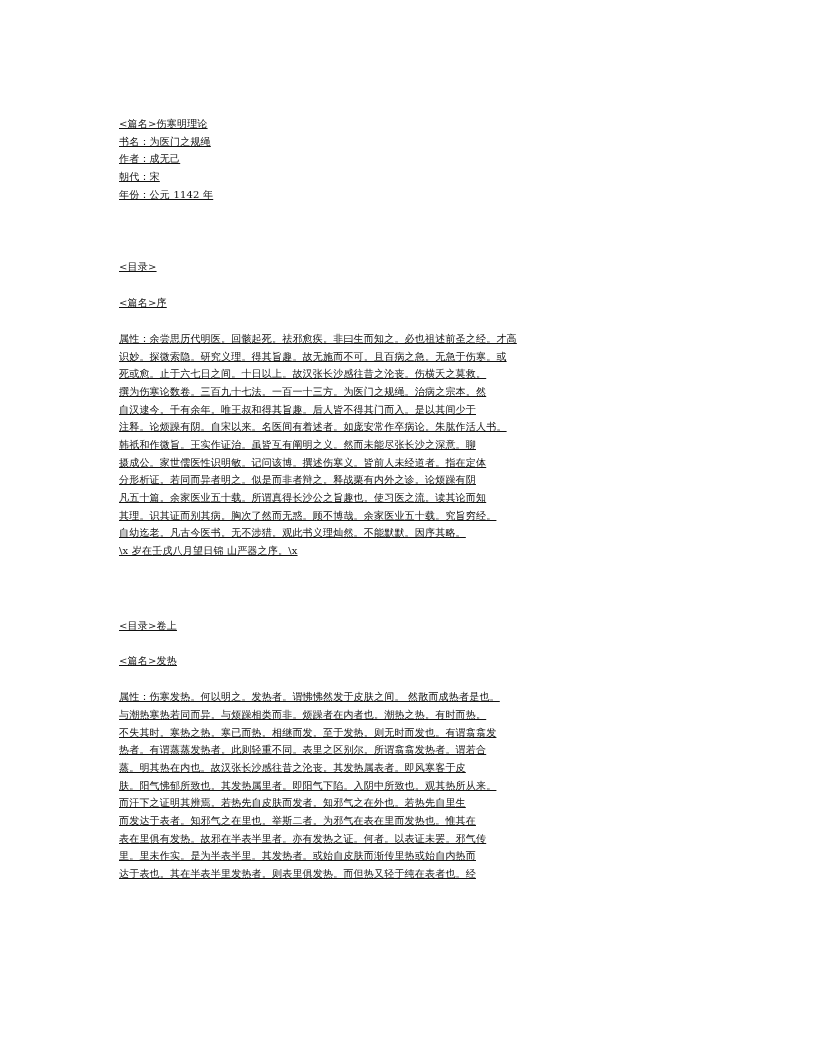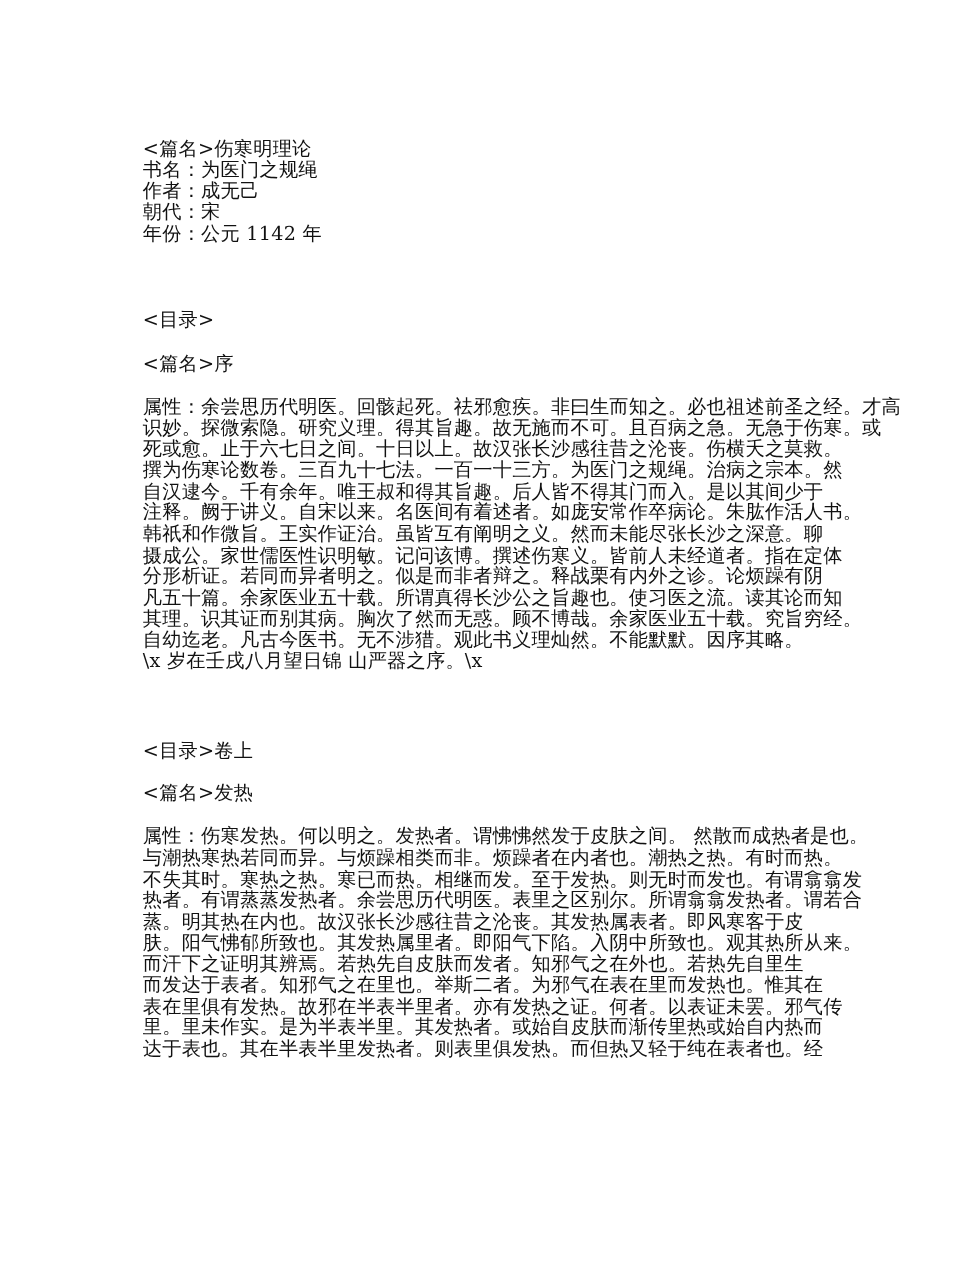--- a/index.html
+++ b/index.html
@@ -1,19 +1,19 @@
 <!DOCTYPE html>
 <html><head>
 <meta charset="utf-8">
 <style>
   html, body { margin: 0; padding: 0; background: #ffffff; }
   body { width: 816px; height: 1056px; position: relative; overflow: hidden;
          font-family: "DejaVu Serif", "Liberation Serif", serif; color: #111; }
   .page { position: absolute; left: 119px; top: 115px; width: 560px; }
-  .line { font-size: 16px; line-height: 17.7px; height: 17.7px; white-space: pre; letter-spacing: 0.2px; }
+  .line { font-size: 10px; line-height: 17.7px; height: 17.7px; white-space: pre; letter-spacing: 0.2px; text-decoration: underline; }
   .gap-big { height: 55px; }
   .gap-small { height: 18px; }
   .gap-huge { height: 57px; }
 </style>
 </head>
 <body>
 
 <div class="page">
   <div>
     <div class="line">&lt;篇名&gt;伤寒明理论</div>
@@ -26,39 +26,39 @@
   <div class="line">&lt;目录&gt;</div>
   <div class="gap-small"></div>
   <div class="line">&lt;篇名&gt;序</div>
   <div class="gap-small"></div>
   <div id="sec1-body">
       <div class="line">属性：余尝思历代明医。回骸起死。祛邪愈疾。非曰生而知之。必也祖述前圣之经。才高</div>
       <div class="line">识妙。探微索隐。研究义理。得其旨趣。故无施而不可。且百病之急。无急于伤寒。或</div>
       <div class="line">死或愈。止于六七日之间。十日以上。故汉张长沙感往昔之沦丧。伤横夭之莫救。</div>
       <div class="line">撰为伤寒论数卷。三百九十七法。一百一十三方。为医门之规绳。治病之宗本。然</div>
       <div class="line">自汉逮今。千有余年。唯王叔和得其旨趣。后人皆不得其门而入。是以其间少于</div>
-      <div class="line">注释。阙于讲义。自宋以来。名医间有着述者。如庞安常作卒病论。朱肱作活人书。</div>
+      <div class="line">注释。论烦躁有阴。自宋以来。名医间有着述者。如庞安常作卒病论。朱肱作活人书。</div>
       <div class="line">韩祇和作微旨。王实作证治。虽皆互有阐明之义。然而未能尽张长沙之深意。聊</div>
       <div class="line">摄成公。家世儒医性识明敏。记问该博。撰述伤寒义。皆前人未经道者。指在定体</div>
       <div class="line">分形析证。若同而异者明之。似是而非者辩之。释战栗有内外之诊。论烦躁有阴</div>
       <div class="line">凡五十篇。余家医业五十载。所谓真得长沙公之旨趣也。使习医之流。读其论而知</div>
       <div class="line">其理。识其证而别其病。胸次了然而无惑。顾不博哉。余家医业五十载。究旨穷经。</div>
       <div class="line">自幼迄老。凡古今医书。无不涉猎。观此书义理灿然。不能默默。因序其略。</div>
       <div class="line">\x 岁在壬戌八月望日锦 山严器之序。\x</div>
     </div>
   <div class="gap-huge"></div>
   <div class="line">&lt;目录&gt;卷上</div>
   <div class="gap-small"></div>
   <div class="line">&lt;篇名&gt;发热</div>
   <div class="gap-small"></div>
   <div id="sec2-body">
       <div class="line">属性：伤寒发热。何以明之。发热者。谓怫怫然发于皮肤之间。 然散而成热者是也。</div>
       <div class="line">与潮热寒热若同而异。与烦躁相类而非。烦躁者在内者也。潮热之热。有时而热。</div>
       <div class="line">不失其时。寒热之热。寒已而热。相继而发。至于发热。则无时而发也。有谓翕翕发</div>
-      <div class="line">热者。有谓蒸蒸发热者。余尝思历代明医。表里之区别尔。所谓翕翕发热者。谓若合</div>
+      <div class="line">热者。有谓蒸蒸发热者。此则轻重不同。表里之区别尔。所谓翕翕发热者。谓若合</div>
       <div class="line">蒸。明其热在内也。故汉张长沙感往昔之沦丧。其发热属表者。即风寒客于皮</div>
       <div class="line">肤。阳气怫郁所致也。其发热属里者。即阳气下陷。入阴中所致也。观其热所从来。</div>
       <div class="line">而汗下之证明其辨焉。若热先自皮肤而发者。知邪气之在外也。若热先自里生</div>
       <div class="line">而发达于表者。知邪气之在里也。举斯二者。为邪气在表在里而发热也。惟其在</div>
       <div class="line">表在里俱有发热。故邪在半表半里者。亦有发热之证。何者。以表证未罢。邪气传</div>
       <div class="line">里。里未作实。是为半表半里。其发热者。或始自皮肤而渐传里热或始自内热而</div>
       <div class="line">达于表也。其在半表半里发热者。则表里俱发热。而但热又轻于纯在表者也。经</div>
     </div>
 </div>
 

